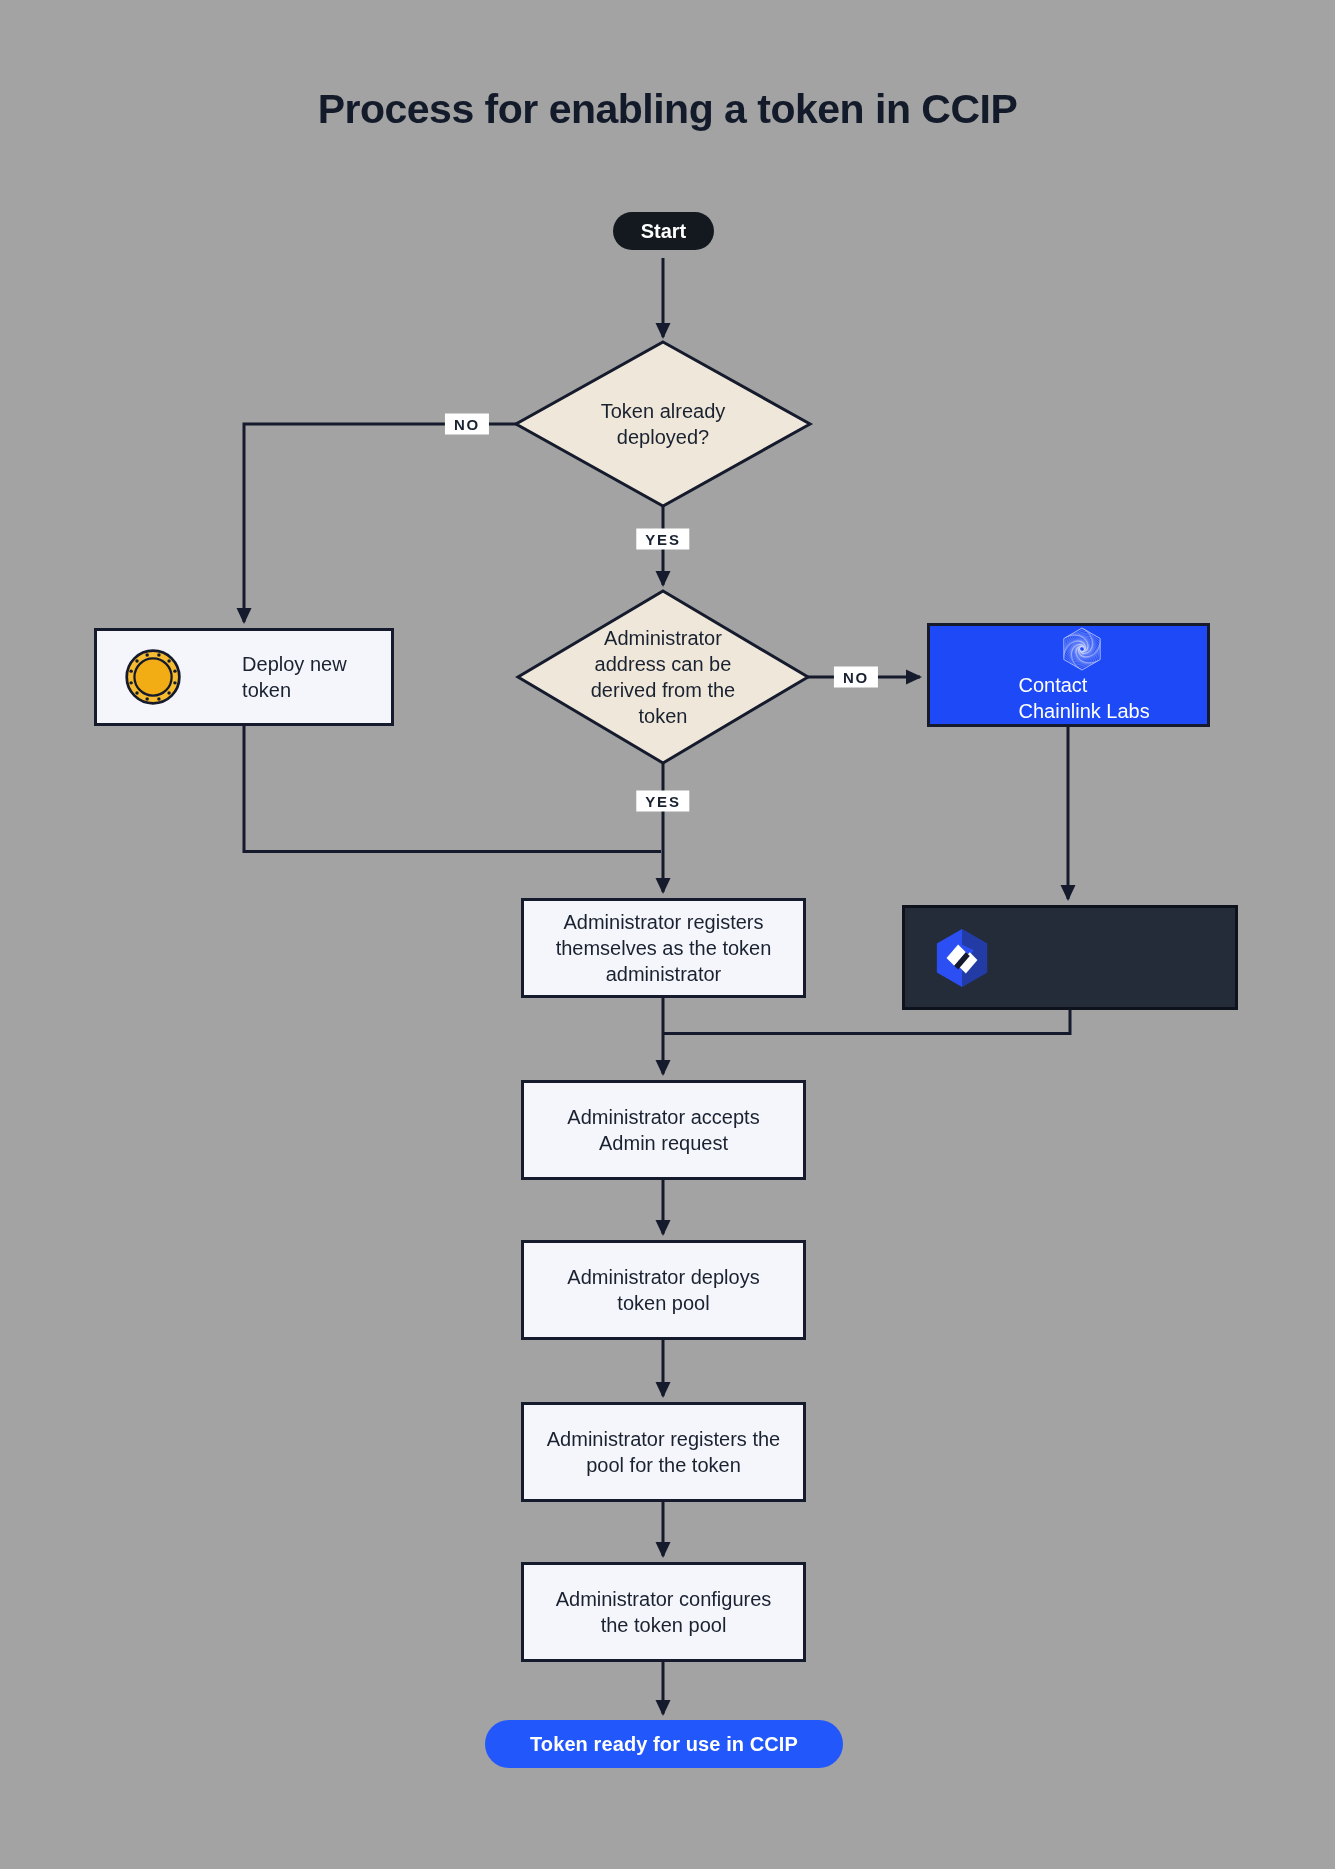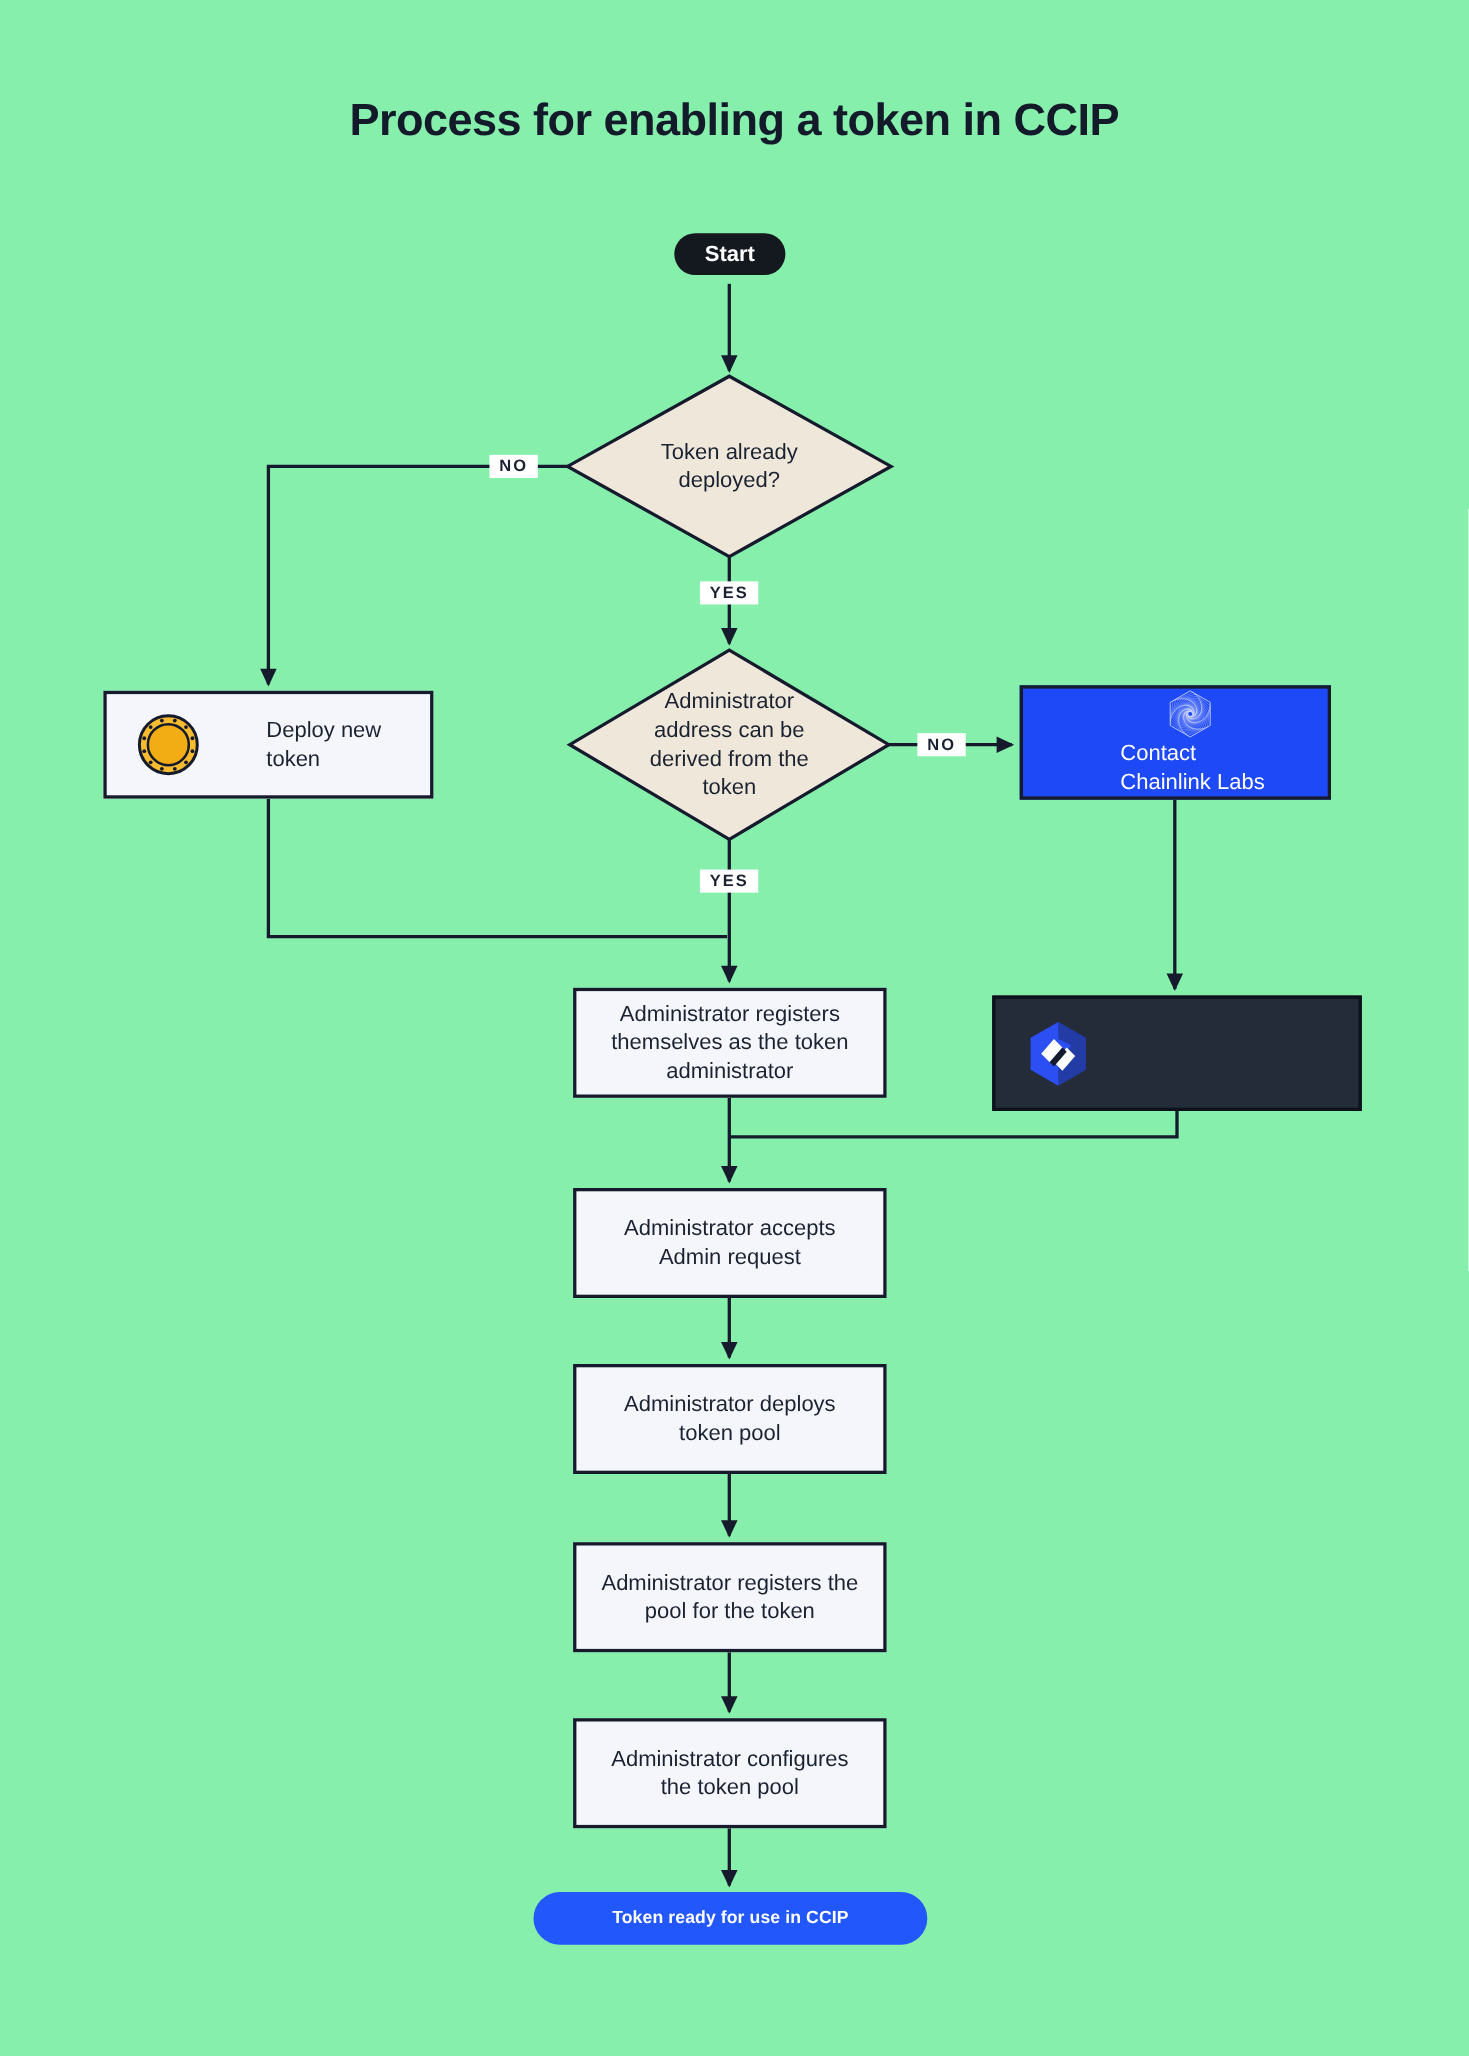--- a/index.html
+++ b/index.html
@@ -1,32 +1,32 @@
 <!DOCTYPE html>
 <html><head>
 <meta charset="utf-8">
 <style>
   html,body{margin:0;padding:0;background:#ffffff;}
   .canvas{
-    position:relative;width:1335px;height:1869px;background:#86efac;
+    position:relative;width:1335px;height:1869px;background:#a3a3a3;
     font-family:"Liberation Sans", sans-serif;color:#1A2130;overflow:hidden;
   }
   .title{
     position:absolute;left:0;right:0;top:86px;margin:0;text-align:center;
     font-size:41px;font-weight:700;letter-spacing:-0.5px;color:#131B2B;
   }
   svg.wires{position:absolute;left:0;top:0;}
   .node{position:absolute;box-sizing:border-box;display:flex;align-items:center;justify-content:center;text-align:center;}
   .pill-start{
     left:613px;top:212px;width:101px;height:38px;border-radius:23px;
     background:#14181F;color:#ffffff;font-size:20px;font-weight:600;
   }
   .pill-end{
     left:485px;top:1720px;width:358px;height:48px;border-radius:24px;
-    background:#2257FB;color:#ffffff;font-size:16px;font-weight:700;letter-spacing:0.1px;
+    background:#2257FB;color:#ffffff;font-size:20px;font-weight:700;letter-spacing:0.1px;
   }
   .box{
     position:absolute;box-sizing:border-box;border:3px solid #151B2C;background:#F4F6FB;
     display:flex;align-items:center;justify-content:center;text-align:center;
     font-size:20px;font-weight:500;line-height:1.3;color:#1A2130;
   }
   .step{left:521px;width:285px;height:100px;padding:0 22px;}
   .s0{top:898px;}
   .s1{top:1080px;}
   .s2{top:1240px;}

